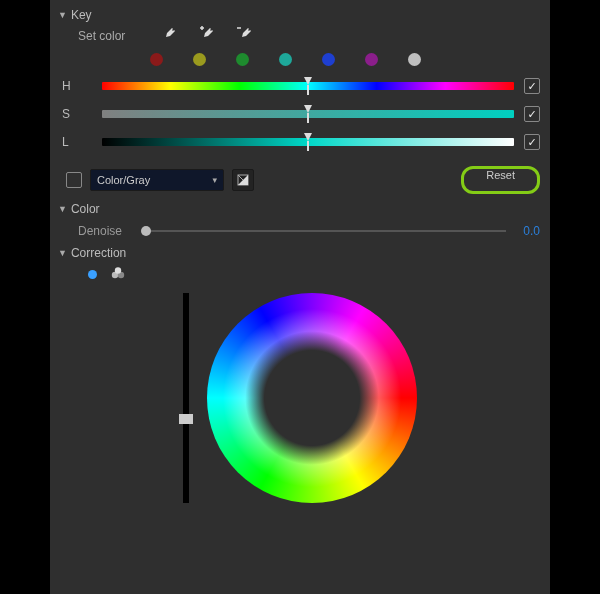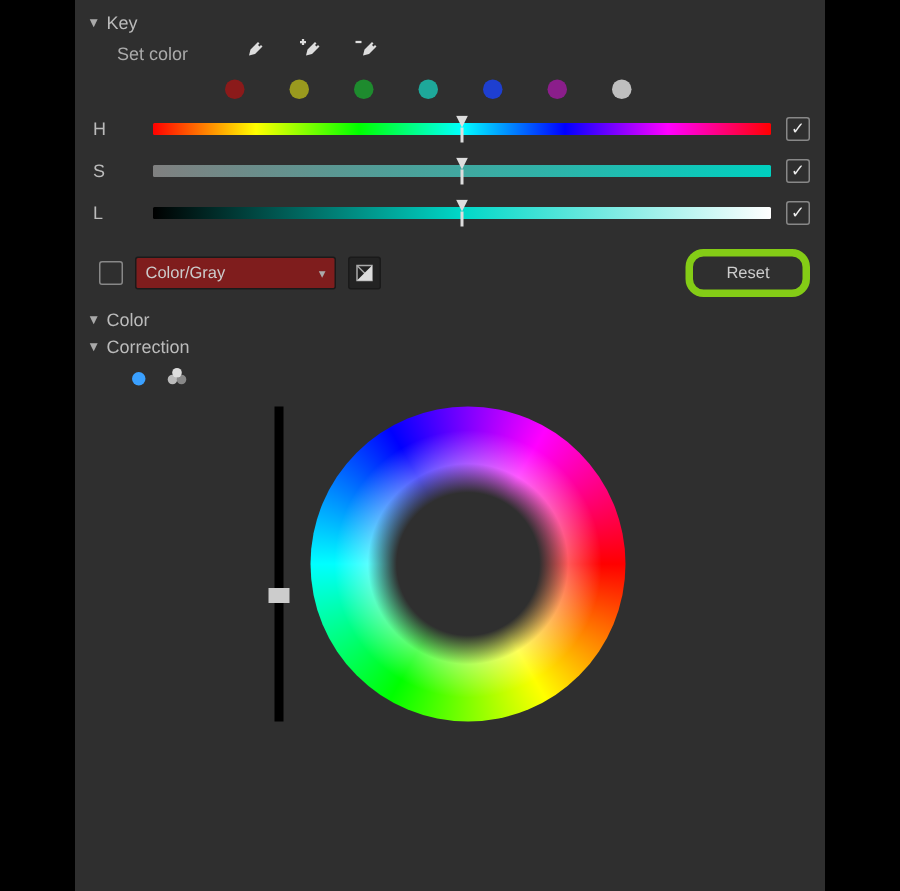--- a/index.html
+++ b/index.html
@@ -18,25 +18,25 @@
   .track{position:relative;flex:1;height:8px;border-radius:1px;margin:0 10px;}
   .track.h{background:linear-gradient(to right,#ff0000,#ffff00,#00ff00,#00ffff,#0000ff,#ff00ff,#ff0000);}
   .track.s{background:linear-gradient(to right,#808080,#00d0c0);}
   .track.l{background:linear-gradient(to right,#000,#00d8c8,#fff);}
   .thumb{position:absolute;top:-5px;width:12px;height:18px;transform:translateX(-50%);}
   .thumb::before{content:"";position:absolute;top:0;left:2px;width:8px;height:8px;background:#ddd;clip-path:polygon(0 0,100% 0,50% 100%);} 
   .thumb::after{content:"";position:absolute;bottom:0;left:5px;width:2px;height:10px;background:#ddd;}
   .chk{width:14px;height:14px;border:1px solid #888;border-radius:2px;display:flex;align-items:center;justify-content:center;color:#eee;font-size:11px;line-height:1;}
   .chk.checked::after{content:"✓";}
   .color-gray-row{display:flex;align-items:center;margin:16px 0 8px 6px;gap:8px;}
-  .dropdown{display:flex;align-items:center;justify-content:space-between;background:#7f1d1d;border:1px solid #1a1a1a;height:20px;width:120px;padding:0 6px;color:#ccc;font-size:11px;border-radius:2px;}
+  .dropdown{display:flex;align-items:center;justify-content:space-between;background:#0f172a;border:1px solid #1a1a1a;height:20px;width:120px;padding:0 6px;color:#ccc;font-size:11px;border-radius:2px;}
   .dropdown .dd-chev{font-size:9px;color:#aaa;}
   .mini-btn{width:20px;height:20px;background:#232323;border:1px solid #1a1a1a;border-radius:2px;display:flex;align-items:center;justify-content:center;}
   .mini-btn svg{width:12px;height:12px;}
-  .reset-btn{margin-left:auto;border:5px solid #84cc16;color:#ccc;height:22px;padding:0 22px;border-radius:12px;background:transparent;font-size:11px;display:flex;align-items:center;}
+  .reset-btn{margin-left:auto;border:3px solid #84cc16;color:#ccc;height:22px;padding:0 22px;border-radius:12px;background:transparent;font-size:11px;display:flex;}
   .num-slider-row{display:flex;align-items:center;margin:8px 0;}
   .num-slider-row .nlab{width:60px;color:#999;}
   .ntrack{position:relative;flex:1;height:2px;background:#555;margin:0 8px;}
   .ntrack .dot{position:absolute;top:-4px;width:10px;height:10px;border-radius:50%;background:#bbb;transform:translateX(-50%);}
   .nval{width:26px;text-align:right;color:#2b7fd9;}
   .corr-icons{display:flex;gap:14px;margin:6px 0 10px 28px;align-items:center;}
   .dot-icon{width:9px;height:9px;border-radius:50%;background:#3aa0ff;}
   .tri-icon svg{width:14px;height:14px;}
   .wheel-wrap{display:flex;align-items:center;justify-content:center;margin-top:6px;}
   .lum-track{position:relative;width:6px;height:210px;background:#000;margin-right:18px;}
@@ -128,20 +128,27 @@
       <span>Reset</span>
     </div>
   </div>
 
   <div class="section-header">
     <span class="chev">▼</span>
     <span>Color</span>
   </div>
 
   <div class="sub">
+    <div class="num-slider-row">
+      <span class="nlab">Denoise</span>
+      <div class="ntrack">
+        <div class="dot" style="left:0%"></div>
+      </div>
+      <span class="nval">0.0</span>
+    </div>
   </div>
 
   <div class="section-header">
     <span class="chev">▼</span>
     <span>Correction</span>
   </div>
 
   <div class="corr-icons">
     <span class="dot-icon"></span>
     <span class="tri-icon">

